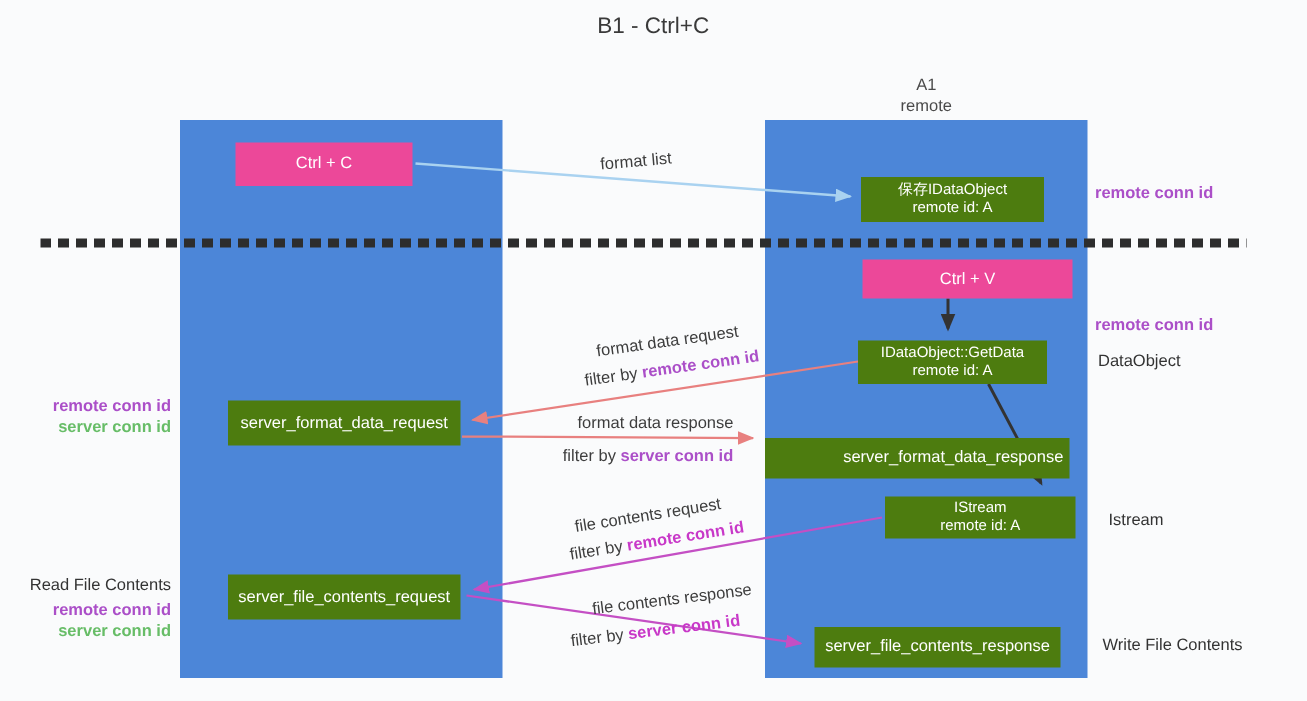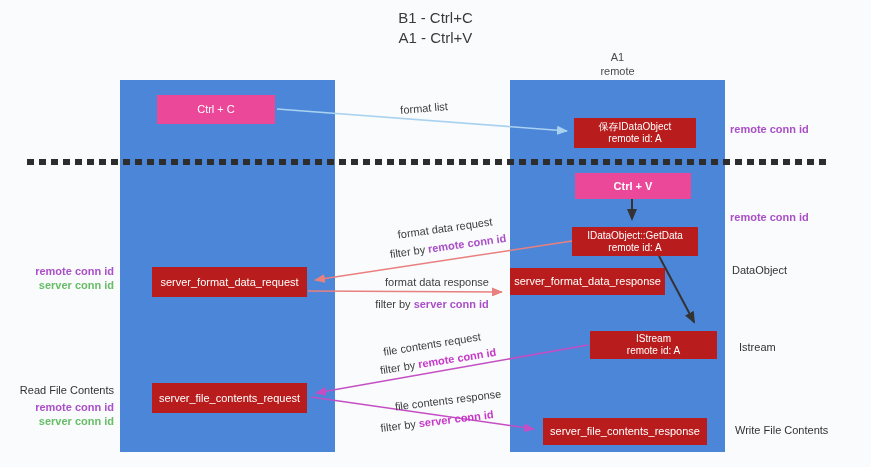--- a/index.html
+++ b/index.html
@@ -9,21 +9,21 @@
   .title{position:absolute;top:8px;left:0;width:100%;text-align:center;
          font-size:15px;line-height:20px;color:#3a3a3a;z-index:4;}
   .col-header{position:absolute;width:215px;text-align:center;font-size:11px;
               line-height:14px;color:#4a4a4a;z-index:4;}
   .column{position:absolute;top:80px;width:215px;height:372px;background:#4c86d8;z-index:1;}
   .dashline{position:absolute;left:27px;top:159px;width:804px;height:6px;z-index:2;
             background:repeating-linear-gradient(90deg,#2d2d2d 0 7px,transparent 7px 12px);}
   svg.arrows{position:absolute;left:0;top:0;z-index:2;}
   .box{position:absolute;display:flex;flex-direction:column;align-items:center;
        justify-content:center;color:#ffffff;font-size:11px;text-align:center;z-index:3;}
-  .box.orange{background:#b91c1c;}
+  .box.orange{background:#4d7c0f;}
   .box.green{background:#ec4899;}
   .box .ln{line-height:13px;white-space:nowrap;}
   .box.sm .ln{font-size:10px;line-height:12px;}
   .side-label{position:absolute;font-size:11px;line-height:13px;white-space:nowrap;z-index:4;}
   .purple{color:#ab4fc8;font-weight:bold;}
   .greenlbl{color:#67bd67;font-weight:bold;}
   .plain{color:#333333;font-weight:normal;}
   .left-align-right{left:0;width:114px;text-align:right;}
   .alabel{position:absolute;font-size:11px;color:#3d3d3d;white-space:nowrap;z-index:4;
           transform:translate(-50%,-50%) rotate(var(--r,0deg));}
@@ -31,21 +31,20 @@
   .hl-purple{color:#ab4fc8;font-weight:bold;}
   .hl-magenta{color:#c838c8;font-weight:bold;}
 </style>
 </head>
 <body>
 
 <div id="stage">
 
   <div class="title">
     <div>B1 - Ctrl+C</div>
-    <div>A1 - Ctrl+V</div>
   </div>
 
   <div class="col-header" style="left:510px;top:50px;">
     <div>A1</div>
     <div>remote</div>
   </div>
 
   <div class="column" style="left:120px;"></div>
   <div class="column" style="left:510px;"></div>
 
@@ -77,53 +76,53 @@
 
   <div class="box green" style="left:157px;top:95px;width:118px;height:29px;">
     <span class="ln">Ctrl + C</span>
   </div>
 
   <div class="box orange sm" style="left:574px;top:118px;width:122px;height:30px;">
     <span class="ln">保存IDataObject</span>
     <span class="ln">remote id: A</span>
   </div>
 
-  <div class="box green" style="left:575px;top:173px;width:116px;height:26px;font-weight:bold;">
+  <div class="box green" style="left:575px;top:173px;width:140px;height:26px;">
     <span class="ln">Ctrl + V</span>
   </div>
 
   <div class="box orange sm" style="left:572px;top:227px;width:126px;height:29px;">
     <span class="ln">IDataObject::GetData</span>
     <span class="ln">remote id: A</span>
   </div>
 
   <div class="box orange" style="left:152px;top:267px;width:155px;height:30px;">
     <span class="ln">server_format_data_request</span>
   </div>
 
-  <div class="box orange" style="left:510px;top:268px;width:155px;height:27px;">
+  <div class="box orange" style="left:510px;top:292px;width:155px;height:27px;padding-left:48px;">
     <span class="ln">server_format_data_response</span>
   </div>
 
   <div class="box orange sm" style="left:590px;top:331px;width:127px;height:28px;">
     <span class="ln">IStream</span>
     <span class="ln">remote id: A</span>
   </div>
 
   <div class="box orange" style="left:152px;top:383px;width:155px;height:30px;">
     <span class="ln">server_file_contents_request</span>
   </div>
 
   <div class="box orange" style="left:543px;top:418px;width:164px;height:27px;">
     <span class="ln">server_file_contents_response</span>
   </div>
 
   <div class="side-label purple" style="left:730px;top:123px;">remote conn id</div>
   <div class="side-label purple" style="left:730px;top:211px;">remote conn id</div>
-  <div class="side-label plain" style="left:732px;top:235px;margin-top:29px;">DataObject</div>
+  <div class="side-label plain" style="left:732px;top:235px;">DataObject</div>
   <div class="side-label plain" style="left:739px;top:341px;">Istream</div>
   <div class="side-label plain" style="left:735px;top:424px;">Write File Contents</div>
 
   <div class="side-label purple left-align-right" style="top:265px;">remote conn id</div>
   <div class="side-label greenlbl left-align-right" style="top:279px;">server conn id</div>
   <div class="side-label plain left-align-right" style="top:384px;">Read File Contents</div>
   <div class="side-label purple left-align-right" style="top:401px;">remote conn id</div>
   <div class="side-label greenlbl left-align-right" style="top:415px;">server conn id</div>
 
   <div class="alabel" style="left:424px;top:108px;--r:-5deg;">format list</div>

